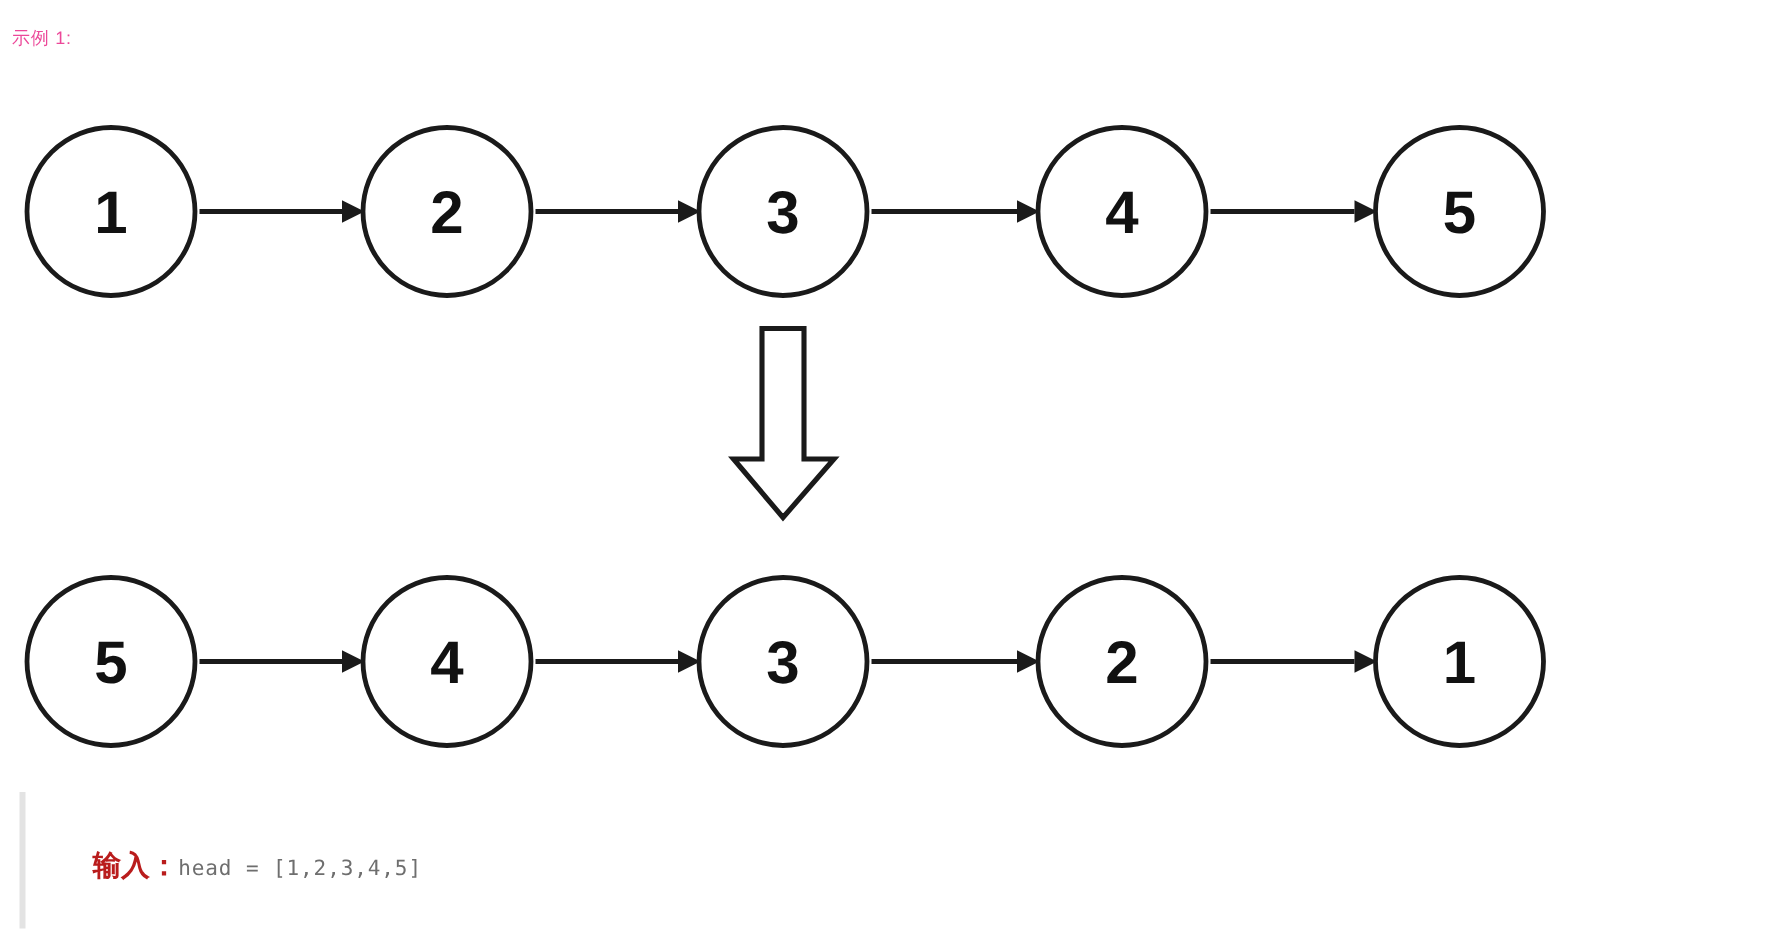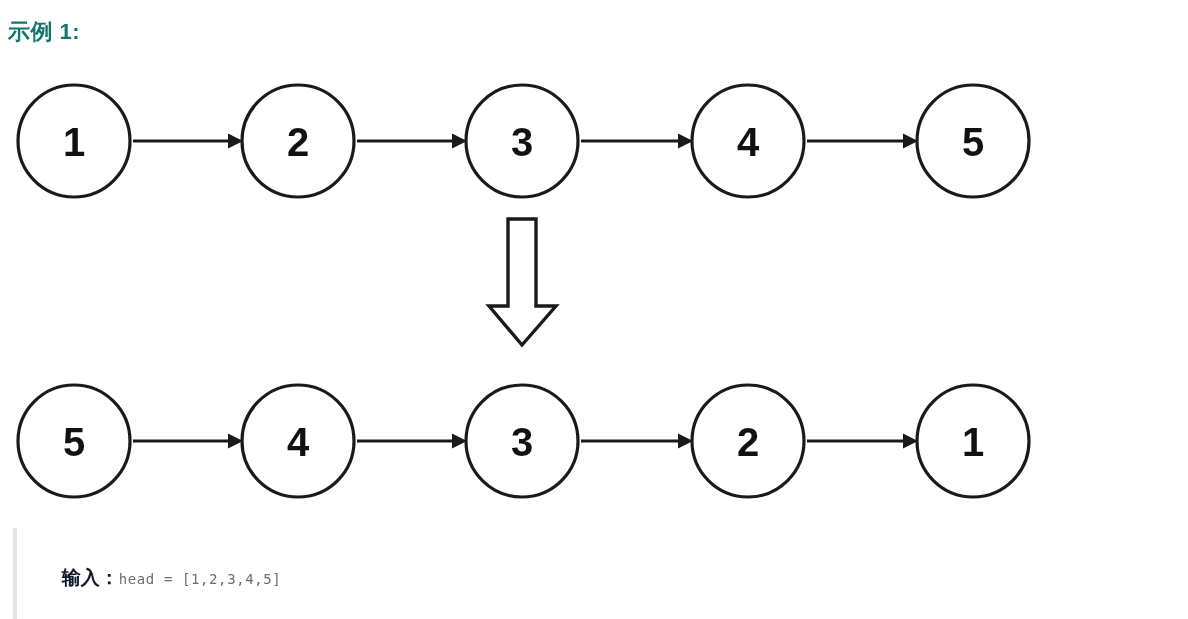--- a/index.html
+++ b/index.html
@@ -14,23 +14,23 @@
     overflow: hidden;
     font-family: "Liberation Sans", "DejaVu Sans", sans-serif;
     -webkit-font-smoothing: antialiased;
   }
 
   
   .example-title {
     position: absolute;
     left: 8px;
     top: 17px;
-    font-size: 22px;
-    font-weight: bold;
-    color: #0f766e;
+    font-size: 12px;
+    font-weight: normal;
+    color: #ec4899;
     letter-spacing: 0.5px;
     white-space: nowrap;
   }
 
   
   .diagram {
     position: absolute;
     left: 0;
     top: 0;
     width: 1188px;
@@ -77,21 +77,21 @@
     padding-left: 27px;
   }
   .io-line {
     display: block;
     line-height: 33px;
     white-space: pre;
   }
   .io-key {
     font-size: 19px;
     font-weight: bold;
-    color: #0f172a;
+    color: #b91c1c;
   }
   .io-val {
     font-family: "DejaVu Sans Mono", "Liberation Mono", monospace;
     font-size: 14px;
     color: #6e6e6e;
     letter-spacing: 0.6px;
   }
 </style>
 </head>
 <body>

